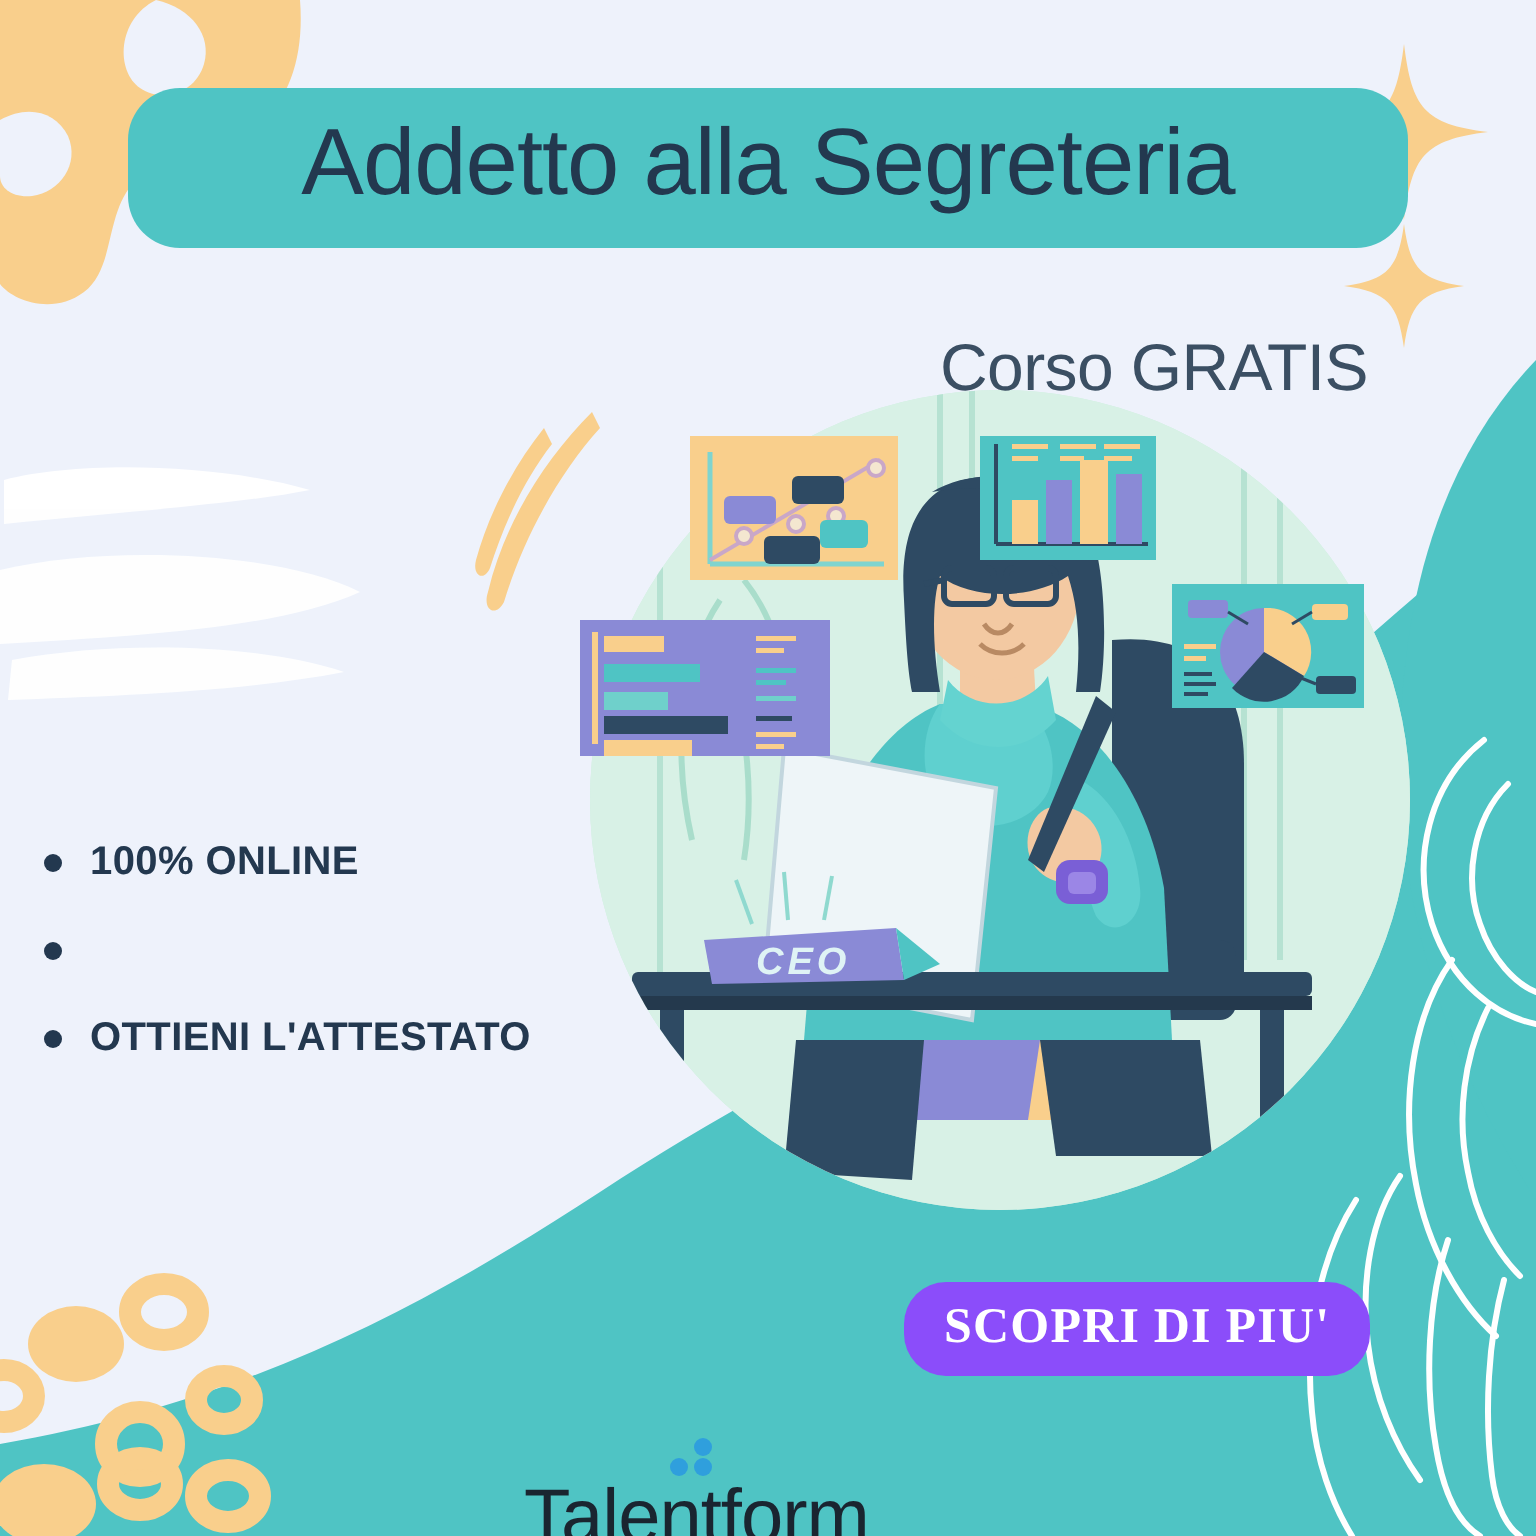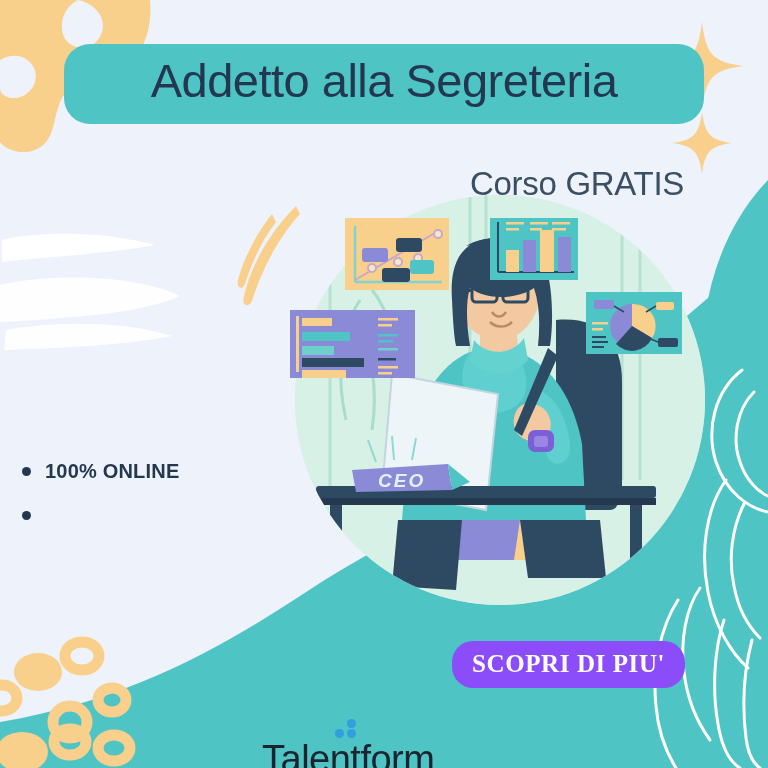--- a/index.html
+++ b/index.html
@@ -25,21 +25,21 @@
     font-size:47px;line-height:54px;font-weight:400;
     letter-spacing:-0.5px;white-space:nowrap;
   }
   #subtitle{
     position:absolute;right:84px;top:164px;
     color:#3b4f63;font-size:33px;line-height:40px;font-weight:400;
     letter-spacing:-0.3px;white-space:nowrap;
   }
 
   
-  #bullets{position:absolute;left:22px;top:420px;width:330px;margin-top:40px;}
+  #bullets{position:absolute;left:22px;top:420px;width:330px;}
   .bullet{display:flex;align-items:center;margin-bottom:28px;}
   .bullet .dot{
     width:9px;height:9px;border-radius:50%;background:#23384f;
     margin-right:14px;flex:none;
   }
   .bullet .btext{
     color:#23384f;font-size:20px;font-weight:bold;letter-spacing:0.2px;
     white-space:nowrap;
   }
 
@@ -310,20 +310,24 @@
   <div id="subtitle">Corso GRATIS</div>
 
   <div id="bullets">
     <div class="bullet">
       <span class="dot"></span>
       <span class="btext">100% ONLINE</span>
     </div>
     <div class="bullet">
       <span class="dot"></span>
     </div>
+    <div class="bullet">
+      <span class="dot"></span>
+      <span class="btext">OTTIENI L'ATTESTATO</span>
+    </div>
   </div>
 
   <div id="cta">SCOPRI DI PIU'</div>
 
   <div id="logo">
     <span id="logo-dots">
       <i class="d1"></i>
         <i class="d2"></i>
         <i class="d3"></i>
     </span>

